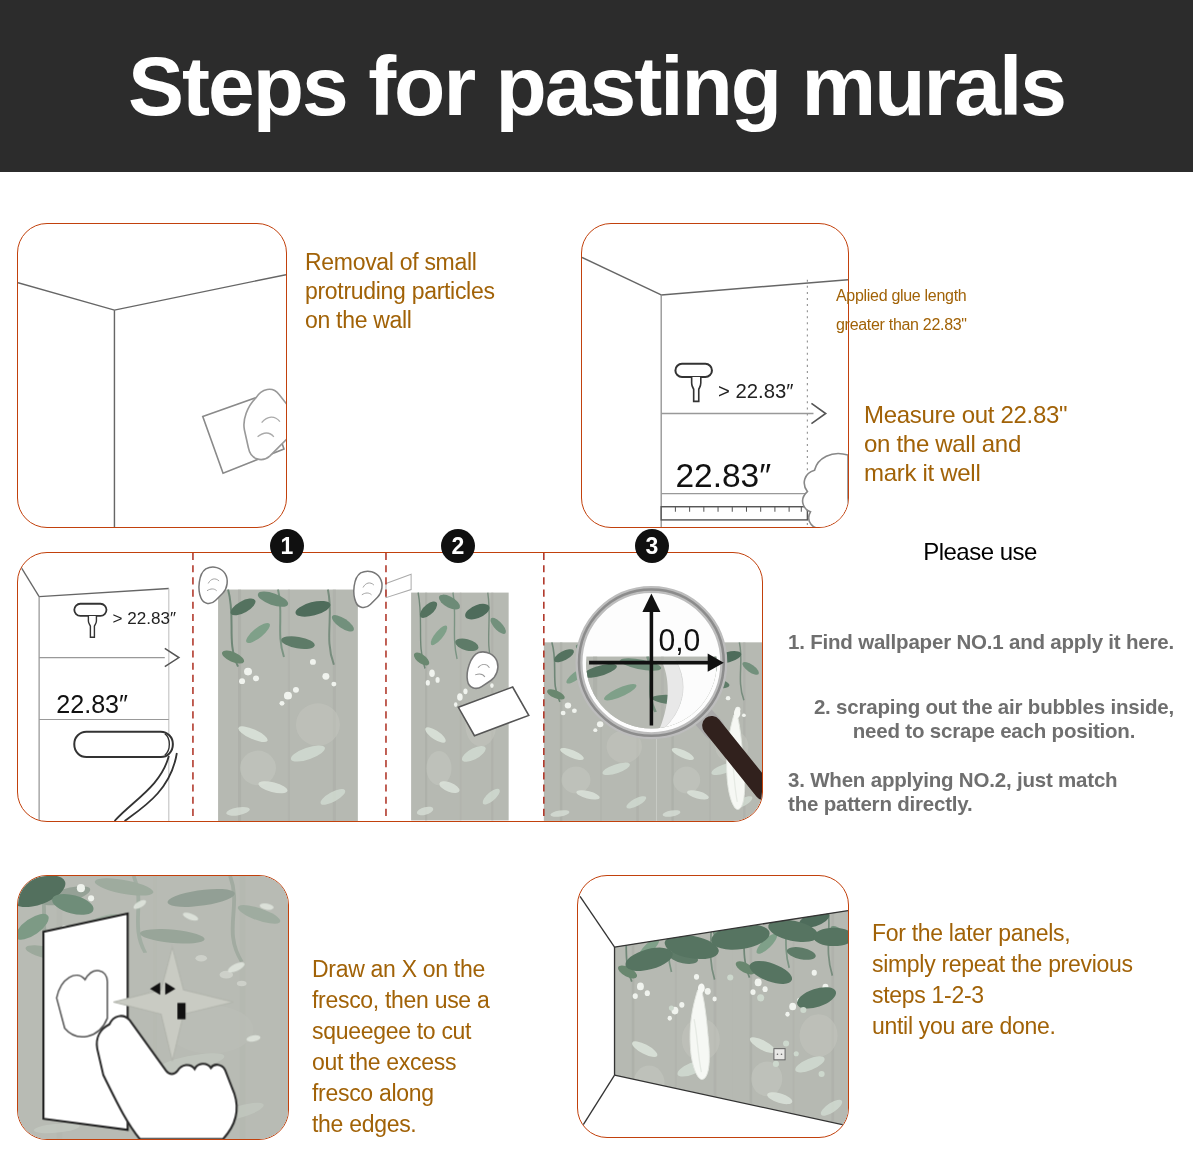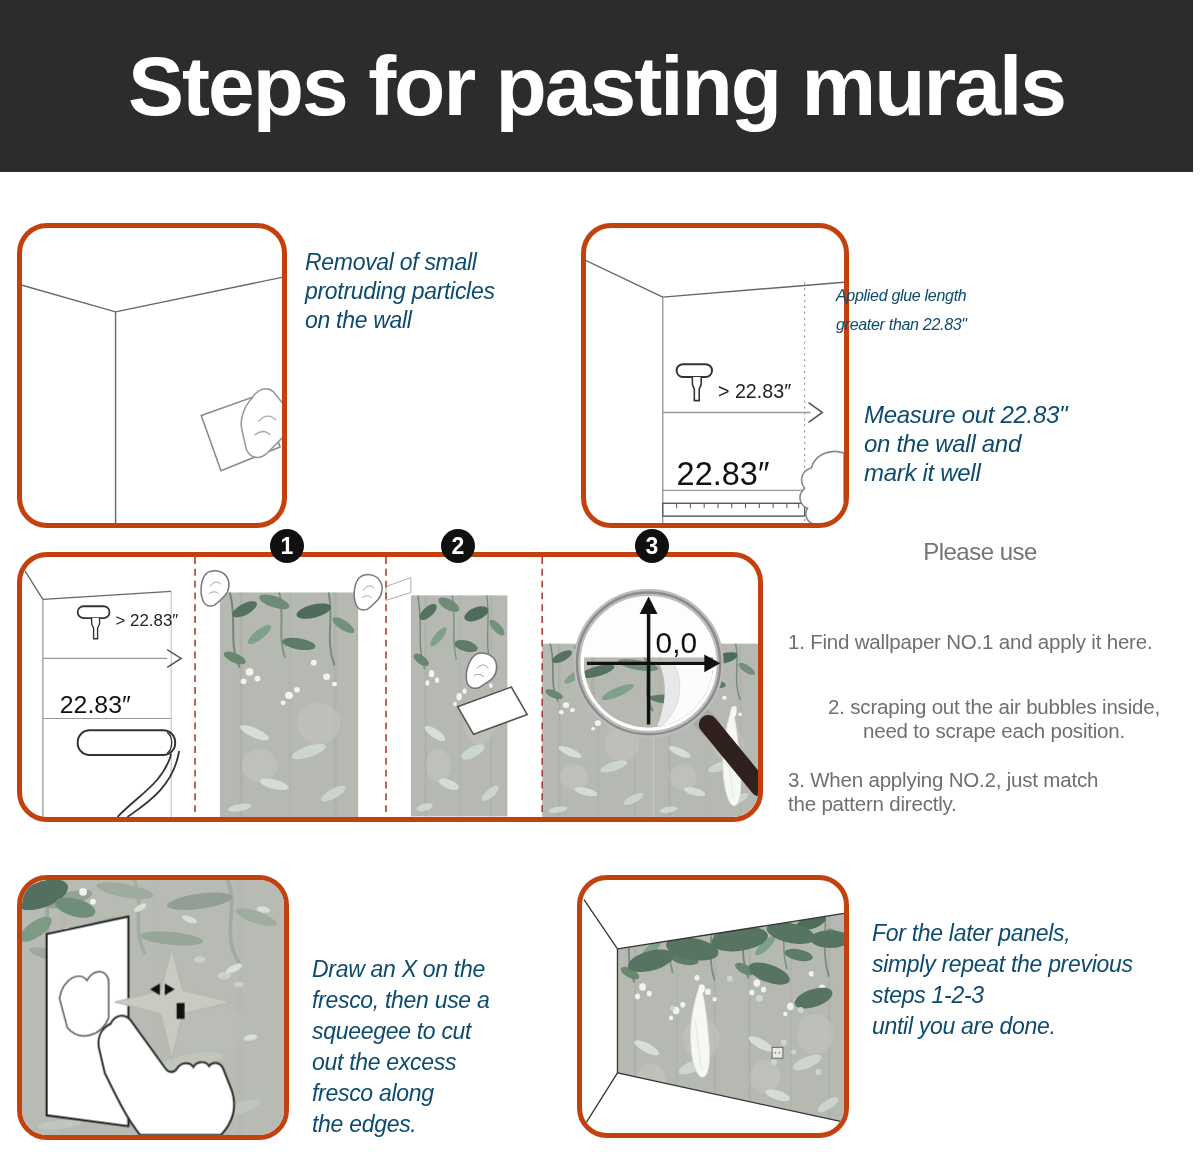--- a/index.html
+++ b/index.html
@@ -3,43 +3,43 @@
 <meta charset="utf-8">
 <style>
   * { margin:0; padding:0; box-sizing:border-box; }
   body { background:#ffffff; font-family:"Liberation Sans","DejaVu Sans",sans-serif; }
   .canvas { position:relative; width:1200px; height:1152px; background:#fff; overflow:hidden; }
 
   .header { position:absolute; left:0; top:0; width:1193px; height:172px; background:#2c2c2c;
             display:flex; align-items:center; justify-content:center; }
   .header h1 { color:#ffffff; font-size:84px; font-weight:bold; letter-spacing:-2px; }
 
-  .box { position:absolute; background:#fff; border:5px solid #c2410c; border-radius:30px; overflow:hidden; }
+  .box { position:absolute; background:#fff; border:1px solid #c2410c; border-radius:30px; overflow:hidden; }
   .box svg { position:absolute; left:0; top:0; width:100%; height:100%; }
 
   #box1 { left:17px;  top:223px; width:270px; height:305px; }
   #box2 { left:581px; top:223px; width:268px; height:305px; }
   #boxM { left:17px;  top:552px; width:746px; height:270px; }
   #box3 { left:17px;  top:875px; width:272px; height:265px; }
   #box4 { left:577px; top:875px; width:272px; height:263px; }
 
-  .caption { position:absolute; color:#0c4a6e; font-size:23px; line-height:29px;
-             letter-spacing:-0.3px; white-space:pre-line;font-style:italic; }
+  .caption { position:absolute; color:#a16207; font-size:23px; line-height:29px;
+             letter-spacing:-0.3px; white-space:pre-line; }
   #cap1 { left:305px; top:248px; }
   #cap2a { left:836px; top:281px; font-size:16px; }
   #cap2b { left:864px; top:400px; font-size:24px; }
   #cap4 { left:312px; top:920px; line-height:31px;margin-top:34px; }
   #cap5 { left:872px; top:918px; line-height:31px; }
 
   .note-title { position:absolute; left:770px; width:420px; text-align:center;
-                color:#737373; font-size:24px; letter-spacing:-0.5px; }
+                color:#000000; font-size:24px; letter-spacing:-0.5px; }
   #noteTitle1 { top:538px; }
   #noteTitle2 { top:568px; }
   .instr { position:absolute; left:788px; width:412px; color:#6f6f6f; font-size:20.5px;
-           line-height:23.5px; letter-spacing:-0.2px; white-space:pre-line; }
+           line-height:23.5px; letter-spacing:-0.2px; white-space:pre-line;font-weight:bold; }
   #instr0 { top:630px; }
   #instr1 { top:695px;text-align:center; }
   #instr2 { top:768px; }
 
   .badge { position:absolute; top:529px; width:34px; height:34px; background:#101010;
            border-radius:50%; color:#fff; font-size:23px; font-weight:bold; z-index:5;
            display:flex; align-items:center; justify-content:center; }
   #badge1 { left:270px; } #badge2 { left:441px; } #badge3 { left:635px; }
 
   svg text { font-family:"Liberation Sans","DejaVu Sans",sans-serif; }

